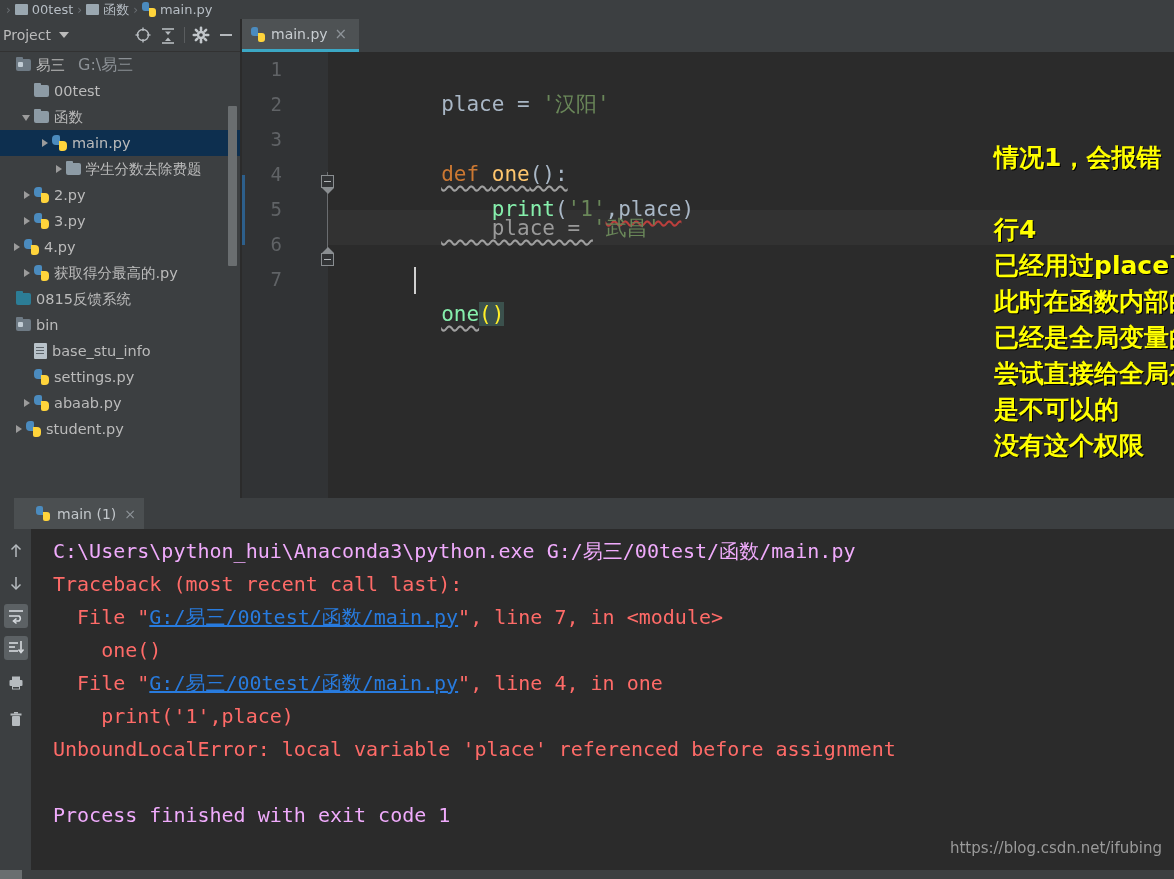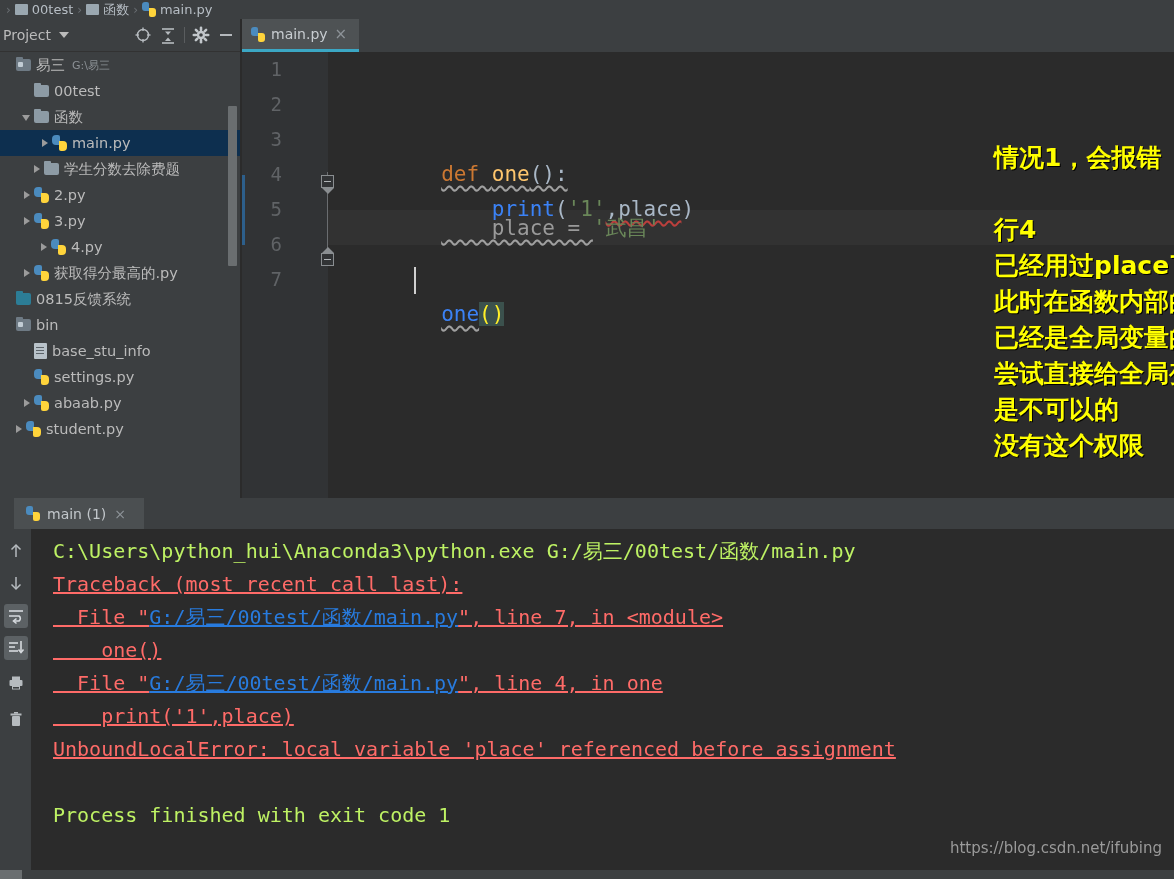--- a/index.html
+++ b/index.html
@@ -101,21 +101,21 @@
   .ico-py::after { right: 0; bottom: 0; background: #ffd43b; border-radius: 0 4px 4px 2px; }
   .ico-file {
     width: 13px; height: 16px; flex: 0 0 13px; background: #b8c2c9;
     border-radius: 1px; position: relative;
   }
   .ico-file::after {
     content:""; position:absolute; left:2px; top:4px; width:8px; height:1px;
     background:#5b6369; box-shadow: 0 3px 0 #5b6369, 0 6px 0 #5b6369;
   }
   .rlabel { margin-left: 5px; }
-  .rpath { margin-left: 7px; font-size: 11px; color: #8c9196; }
+  .rpath { margin-left: 13px; font-size: 16px; color: #8c9196; }
   .tree-scrollbar {
     position: absolute; left: 228px; top: 54px; width: 9px; height: 160px;
     background: #6a6e70; border-radius: 1px;
   }
   .panel-divider {
     position: absolute; left: 240px; top: 19px; width: 2px; height: 479px;
     background: #2b2b2b;
   }
 
   
@@ -179,21 +179,21 @@
     background: #2d5f8b;
   }
   .caret-line-marker {
     position: absolute; left: 0; top: 123px; width: 3px; height: 35px;
     background: #2d5f8b;
   }
   .t-def { color: #cc7832; }
   .t-fn { color: #ffc66d; }
   .t-plain { color: #a9b7c6; }
   .t-str { color: #6a8759; }
-  .t-builtin { color: #3b82f6; }
+  .t-builtin { color: #86efac; }
   .t-dim { color: #9a9a9a; }
   .t-bracket { color: #ffef28; }
   .bracket-hl { background: #3b514d; }
   .wavy {
     text-decoration: underline; text-decoration-style: wavy;
     text-decoration-color: #a0a0a0; text-underline-offset: 4px;
   }
   .wavy-red {
     text-decoration: underline; text-decoration-style: wavy;
     text-decoration-color: #bc3f3c; text-underline-offset: 4px;
@@ -211,21 +211,21 @@
   }
 
   
   .console-tabbar {
     position: absolute; left: 0; top: 498px; width: 1174px; height: 31px;
     background: #3c3f41;
   }
   .ctab {
     position: absolute; left: 14px; top: 0; width: 130px; height: 31px;
     background: #4b4f51; display: flex; align-items: center;
-    padding-left: 12px; font-size: 14px; color: #c2c7cb;
+    padding-left: 22px; font-size: 14px; color: #c2c7cb;
   }
   .ctab .ctab-label { margin-left: 7px; }
   .ctab .ctab-close { margin-left: 8px; color: #8d9398; font-size: 14px; }
 
   
   .ctoolbar {
     position: absolute; left: 0; top: 529px; width: 31px; height: 350px;
     background: #3c3f41;
   }
   .cbtn {
@@ -235,22 +235,22 @@
   .cbtn.active { background: #5c6164; border-radius: 3px; }
 
   
   .console {
     position: absolute; left: 31px; top: 529px; width: 1143px; height: 350px;
     background: #2b2b2b; overflow: hidden;
     font-family: "DejaVu Sans Mono", "Liberation Mono", monospace;
     font-size: 20px; line-height: 33px; white-space: pre;
   }
   .oline { position: absolute; left: 22px; height: 33px; }
-  .o-gray { color: #bef264; }
-  .o-red  { color: #ff6b68; text-decoration: underline; }
+  .o-gray { color: #f0abfc; }
+  .o-red  { color: #ff6b68; }
   .o-link { color: #287bde; text-decoration: underline; }
   .watermark {
     position: absolute; right: 12px; bottom: 14px;
     font-family: "DejaVu Sans", "Liberation Sans", sans-serif;
     font-size: 15px; color: #9a9a9a;
   }
   .console-bottom-scroll {
     position: absolute; left: 0; top: 870px; width: 1174px; height: 9px;
     background: #3c3f41;
   }
@@ -342,36 +342,36 @@
         <div class="row" style="padding-left: 20px;">
           <span class="arrow down"></span>
           <span class="ico-folder"></span>
           <span class="rlabel">函数</span>
         </div>
         <div class="row sel" style="padding-left: 38px;">
           <span class="arrow right"></span>
           <span class="ico-py"></span>
           <span class="rlabel">main.py</span>
         </div>
-        <div class="row" style="padding-left: 30px;">
+        <div class="row" style="padding-left: 12px; justify-content: center;">
           <span class="arrow right"></span>
           <span class="ico-folder"></span>
           <span class="rlabel">学生分数去除费题</span>
         </div>
         <div class="row" style="padding-left: 20px;">
           <span class="arrow right"></span>
           <span class="ico-py"></span>
           <span class="rlabel">2.py</span>
         </div>
         <div class="row" style="padding-left: 20px; text-align: center;">
           <span class="arrow right"></span>
           <span class="ico-py"></span>
           <span class="rlabel">3.py</span>
         </div>
-        <div class="row" style="padding-left: 37px;">
+        <div class="row" style="padding-left: 10px;">
           <span class="arrow right"></span>
           <span class="ico-py"></span>
           <span class="rlabel">4.py</span>
         </div>
         <div class="row" style="padding-left: 20px;">
           <span class="arrow right"></span>
           <span class="ico-py"></span>
           <span class="rlabel">获取得分最高的.py</span>
         </div>
         <div class="row" style="padding-left: 2px;">
@@ -432,20 +432,23 @@
         </div>
       <div class="fold-line"></div>
       <div class="fold-box" style="top:123px"></div>
       <div class="fold-tip" style="top:136px;border-top:6px solid #8a8e91"></div>
       <div class="fold-box" style="top:201px"></div>
       <div class="fold-tip" style="top:195px;border-bottom:6px solid #8a8e91"></div>
     </div>
     <div class="caret-line-marker"></div>
     <div class="hl-marker"></div>
     <div class="code">
+      <div class="cline" style="top:0px">
+        <span class="t-plain">place = </span><span class="t-str">'汉阳'</span>
+      </div>
       <div class="cline" style="top:35px"></div>
       <div class="cline" style="top:70px">
         <span class="t-def wavy">def </span><span class="t-fn wavy">one</span><span class="t-plain wavy">():</span>
       </div>
       <div class="cline" style="top:105px">
         <span class="t-plain">    </span><span class="t-builtin">print</span><span class="t-plain">(</span><span class="t-str">'1'</span><span class="t-plain wavy-red">,place</span><span class="t-plain">)</span>
       </div>
       <div class="cline" style="top:124px">
         <span class="t-dim wavy">    place = </span><span class="t-str">'武昌'</span>
       </div>

